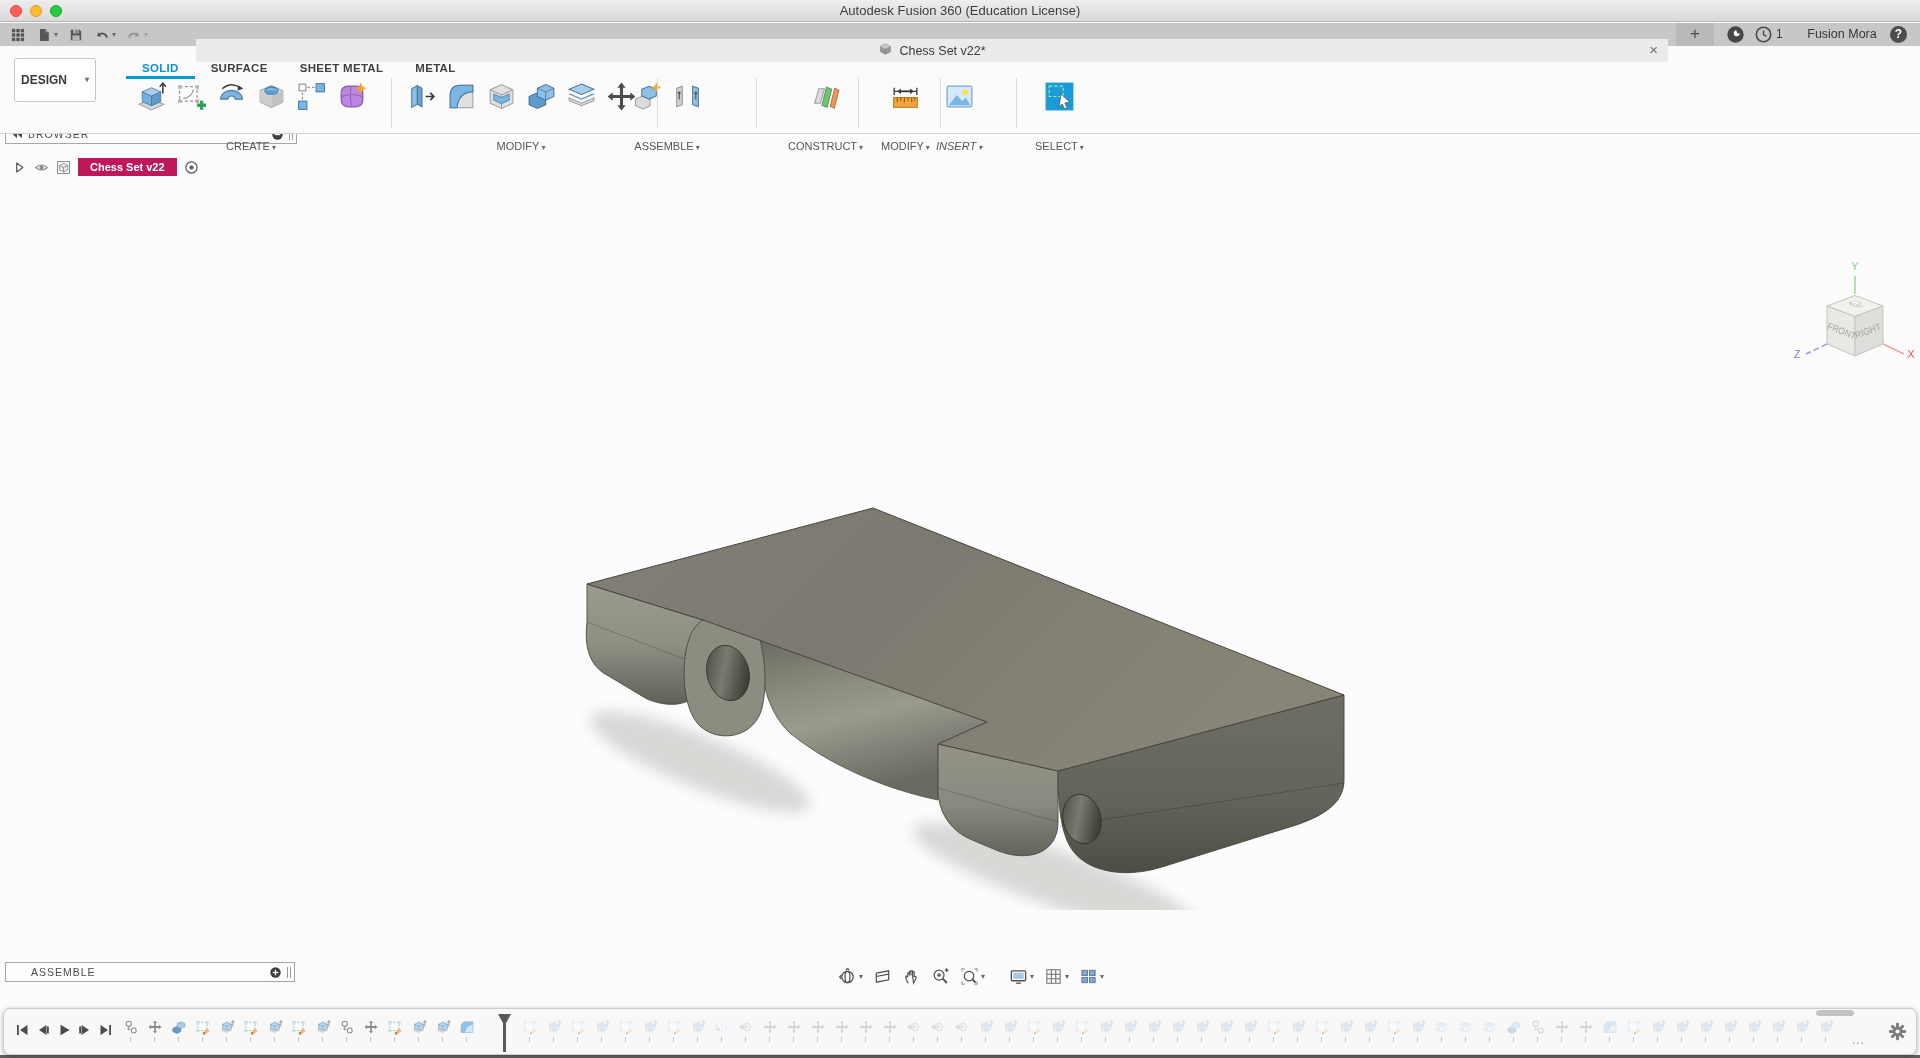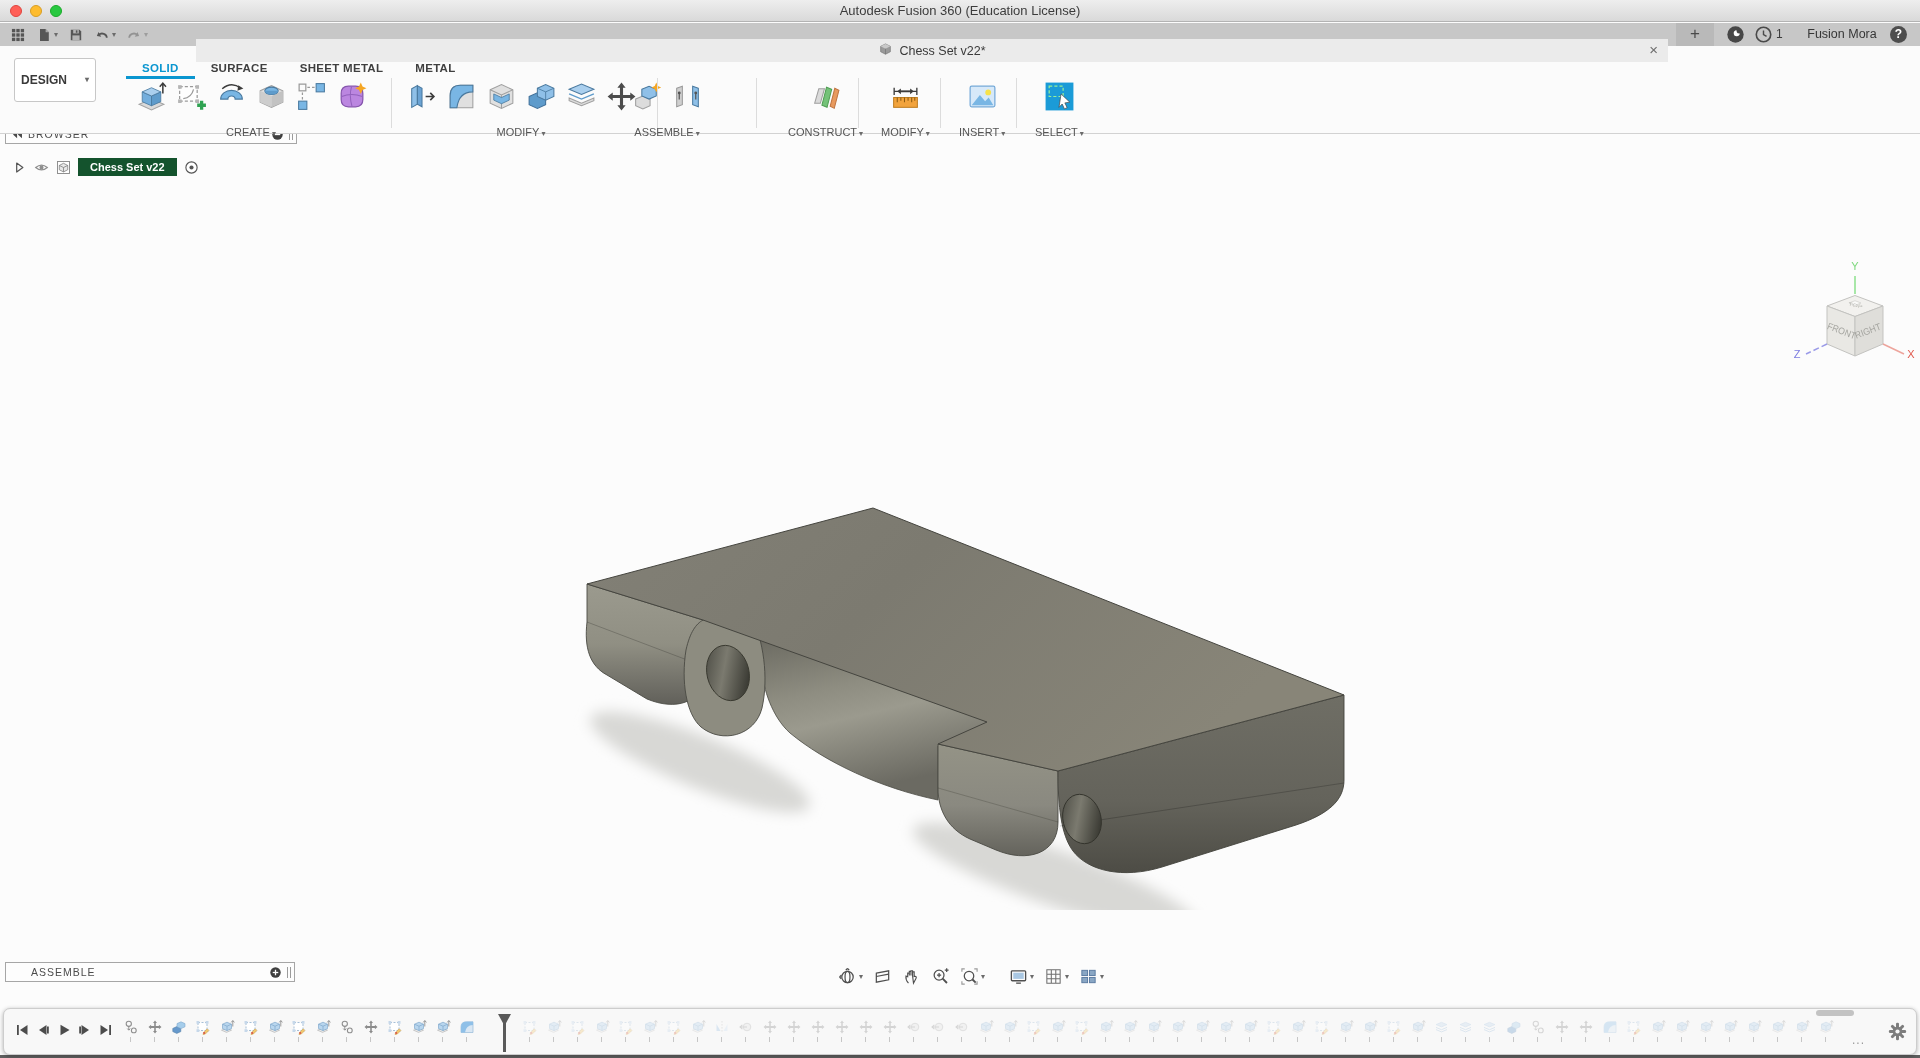--- a/index.html
+++ b/index.html
@@ -45,36 +45,36 @@
   .design-btn{position:absolute;left:14px;top:12px;width:82px;height:44px;background:#ffffff;
     border:1px solid #c7c7c7;border-radius:3px;display:flex;align-items:center;justify-content:center;
     font-size:12px;font-weight:bold;color:#3a3a3a;gap:16px;}
   .ws-tabs{position:absolute;left:126px;top:12px;display:flex;}
   .ws-tab{padding:4px 16px 5px;font-size:11.5px;font-weight:bold;color:#3f3f3f;letter-spacing:.3px;}
   .ws-tab.active{color:#0a96d0;border-bottom:3px solid #0a96d0;padding-bottom:2px;}
   .tb-group{position:absolute;top:26px;text-align:center;}
   .tb-icons{display:flex;gap:4px;align-items:center;justify-content:center;height:48px;}
   .tb-icons .tb-icon{width:36px;height:40px;display:flex;align-items:center;justify-content:center;}
   .tb-icon svg{width:33px;height:33px;}
-  .tb-label{margin-top:6px;font-size:11px;color:#555;white-space:nowrap;}
+  .tb-label{margin-top:20px;font-size:11px;color:#555;white-space:nowrap;}
   .tb-divider{position:absolute;top:32px;width:1px;height:50px;background:#dcdcdc;}
 
   
   .canvas{position:absolute;left:0;top:120px;width:1724px;height:923px;background:#fcfcfc;}
 
   
   .panel-header{position:absolute;height:20px;background:#fdfdfd;border:1px solid #a6a6a6;
     display:flex;align-items:center;font-size:10.5px;color:#4c4c4c;letter-spacing:1px;}
   .panel-header .ph-title{flex:1;}
   .panel-header svg{width:13px;height:13px;}
   .ph-btn{display:flex;align-items:center;margin-right:5px;}
   .grip{width:4px;height:11px;border-left:1px solid #9b9b9b;border-right:1px solid #9b9b9b;margin-right:3px;}
   .browser-row{position:absolute;left:12px;top:38px;display:flex;align-items:center;gap:7px;}
   .browser-row svg{display:block;}
-  .sel-item{background:#14532d;color:#fff;font-size:11px;font-weight:bold;
+  .sel-item{background:#be185d;color:#fff;font-size:11px;font-weight:bold;
     padding:2.5px 12px 3.5px;display:flex;align-items:center;gap:6px;}
   .row-icon{width:15px;height:15px;}
 
   
   .nav-bar{position:absolute;left:836px;top:845px;display:flex;align-items:center;gap:6px;}
   .nav-item{display:flex;align-items:center;padding:2px 2px;}
   .nav-item svg{width:19px;height:19px;}
   .nav-gap{width:8px;}
 
   
@@ -340,21 +340,21 @@
             <svg viewBox="0 0 32 32">
               <path d="M5 11 H27 M5 7.5 V14.5 M27 7.5 V14.5" stroke="#3c3c3c" stroke-width="1.3" fill="none"></path>
               <path d="M8 11 L11.5 8.2 V10.2 H20.5 V8.2 L24 11 L20.5 13.8 V11.8 H11.5 V13.8 Z" fill="#3c3c3c"></path>
               <rect x="4.5" y="17" width="23" height="9.5" fill="#f2a33c" stroke="#bf7d20"></rect>
               <path d="M8 17 V21.5 M11.5 17 V20.2 M15 17 V21.5 M18.5 17 V20.2 M22 17 V21.5 M25 17 V20.2" stroke="#8a5a10"></path>
             </svg>
           </span>
         </div>
         <div class="tb-label"><span>MODIFY</span><span class="caret">▾</span></div>
       </div>
-      <div class="tb-group" style="left: 959px;">
+      <div class="tb-group" style="left: 936px; font-style: italic;">
         <div class="tb-icons">
           <span class="tb-icon">
             <svg viewBox="0 0 32 32">
               <rect x="4" y="6" width="24" height="20" rx="1.5" fill="#d7e9f9" stroke="#74a9d8" stroke-width="1.2"></rect>
               <circle cx="21.5" cy="12" r="2.8" fill="#f7e24b"></circle>
               <path d="M5.5 24.5 L13.5 14.5 L18.5 20.5 L22 17 L26.5 24.5 Z" fill="#79b6e4"></path>
             </svg>
           </span>
         </div>
         <div class="tb-label"><span>INSERT</span><span class="caret">▾</span></div>

